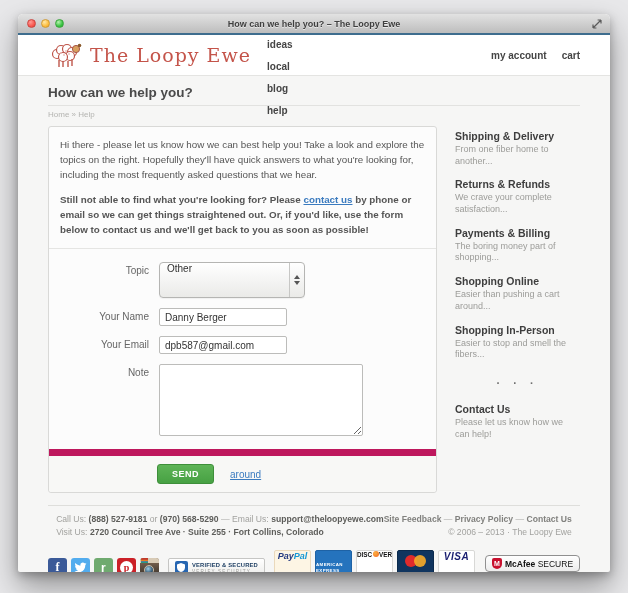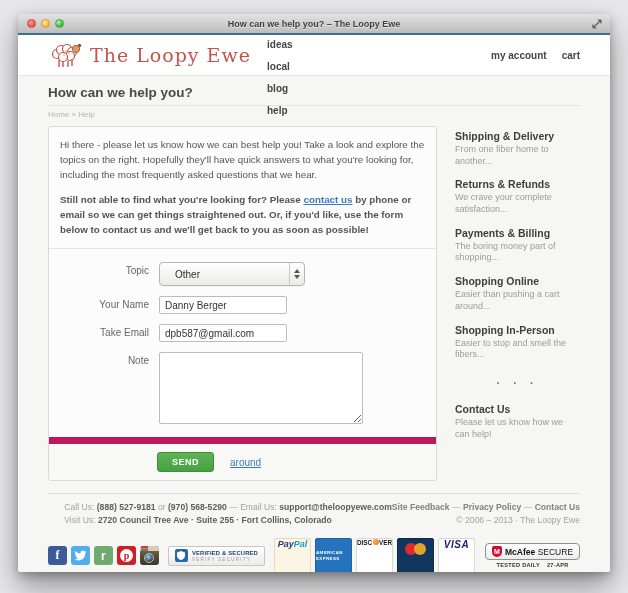--- a/index.html
+++ b/index.html
@@ -61,23 +61,23 @@
     width:389px; flex:0 0 389px; background:#fcfcfc;
     border:1px solid #d9d9d7; border-radius:3px;
   }
   .intro { padding:10px 11px 11px; font-size:9.8px; line-height:1.55; color:#555; }
   .intro p + p { margin-top:9px;font-weight:bold; }
   .intro a { color:#3b7bbf; text-decoration:underline; }
   .form-area { border-top:1px solid #e5e5e3; padding:13px 12px 3px; }
   .frow { display:flex; align-items:flex-start; margin-bottom:10px; }
   .flabel { width:98px; text-align:right; padding-right:10px; font-size:10px; color:#666; padding-top:3px; }
   .mac-select {
-    width:146px; height:24px; border:1px solid #b5b5b3; border-radius:4px;
+    width:146px; height:36px; border:1px solid #b5b5b3; border-radius:4px;
     background:linear-gradient(#ffffff,#eaeae8); position:relative;
-    display:flex; align-items:center; padding-left:15px; font-size:10px; color:#2f2f2f;
+    display:flex; align-items:flex-start; padding-left:7px; font-size:10px; color:#2f2f2f;
     box-shadow:0 1px 1px rgba(0,0,0,.05); cursor:pointer;
   }
   .stepper {
     position:absolute; right:0; top:0; bottom:0; width:15px;
     border-left:1px solid #c7c7c5; display:flex; flex-direction:column;
     align-items:center; justify-content:center; gap:2px;
   }
   .tri-up { width:0; height:0; border-left:3px solid transparent; border-right:3px solid transparent; border-bottom:4px solid #555; }
   .tri-down { width:0; height:0; border-left:3px solid transparent; border-right:3px solid transparent; border-top:4px solid #555; }
   .tinput {
@@ -104,21 +104,21 @@
   .cancel-link { font-size:10px; color:#3b7bbf; text-decoration:underline; cursor:pointer; }
   
   .sidebar { margin-left:18px; flex:1; padding-top:4px; }
   .side-item { margin-bottom:11px; }
   .side-title { font-size:10.5px; font-weight:bold; color:#3e3e3e; cursor:pointer; }
   .side-sub { font-size:9px; color:#9c9c99; margin-top:2px; line-height:1.3; }
   .side-dots { text-align:center; color:#6f6f6f; font-size:11px; font-weight:bold; letter-spacing:5px; margin:16px 0 14px; }
   
   .site-footer {
     margin:12px 30px 0; border-top:1px solid #dededb; padding-top:7px;
-    display:flex; justify-content:flex-end; font-size:8.6px; line-height:1.55;
+    display:flex; justify-content:center; font-size:8.6px; line-height:1.55;
   }
   .f-label { color:#a2a29f; }
   .f-val { color:#5d5d5a; font-weight:bold; }
   .f-sep { color:#b5b5b2; }
   .f-link { color:#81817e; font-weight:bold; text-decoration:none; cursor:pointer; }
   .footer-right { text-align:right; color:#a2a29f; }
   .f-email { color:#5d5d5a; font-weight:bold; text-decoration:none; cursor:pointer; }
   
   .badges-row { display:flex; align-items:center; justify-content:center; gap:4px; margin-top:10px; }
   .social {
@@ -247,21 +247,21 @@
                   <span class="tri-up"></span>
                   <span class="tri-down"></span>
                 </span>
             </div>
           </div>
           <div class="frow">
             <label class="flabel">Your Name</label>
             <input class="tinput" type="text" value="Danny Berger" style="">
           </div>
           <div class="frow">
-            <label class="flabel">Take Email</label>
+            <label class="flabel">Your Email</label>
             <input class="tinput" type="text" value="dpb587@gmail.com" style="">
           </div>
           <div class="frow">
             <label class="flabel">Note</label>
             <textarea class="note-area" style=""></textarea>
           </div>
         </div>
 
         <div class="form-footer">
           <button class="send-btn">SEND</button>

